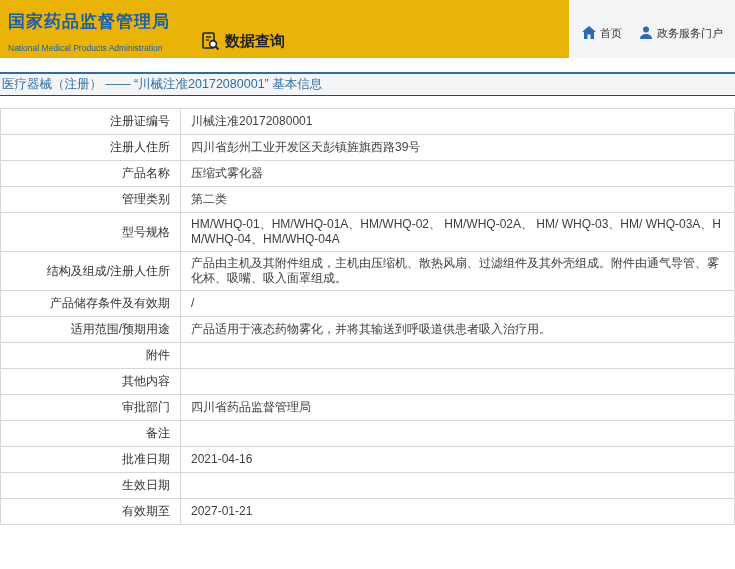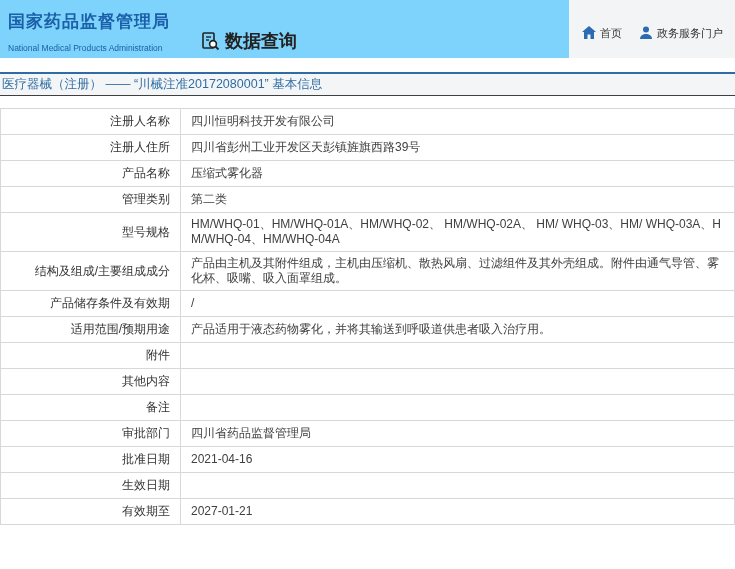--- a/index.html
+++ b/index.html
@@ -1,25 +1,25 @@
 <!DOCTYPE html>
 <html><head>
 <meta charset="utf-8">
 <style>
   * { margin:0; padding:0; box-sizing:border-box; }
   html,body { width:735px; height:569px; background:#ffffff; overflow:hidden;
     font-family:"Liberation Sans","DejaVu Sans",sans-serif; font-size:12px; color:#333; }
 
   
-  .site-header { display:flex; align-items:stretch; height:58px; background:#7dd3fc; }
+  .site-header { display:flex; align-items:stretch; height:58px; background:#eab308; }
   .brand { padding:10px 0 0 8px; width:200px; }
   .brand-cn { font-size:17px; font-weight:bold; color:#1b5fa8; letter-spacing:1px; }
   .brand-en { font-size:8.5px; color:#1b5fa8; margin-top:10px; }
   .module-title { display:flex; align-items:center; gap:5px; padding-top:24px;
-    font-size:18px; font-weight:bold; color:#222; flex:1; }
+    font-size:15px; font-weight:bold; color:#222; flex:1; }
   .dq-icon svg { display:block; }
   .quick-nav { display:flex; gap:16px; background:#f3f4f5; padding:8px 12px 0 12px; height:58px; }
   .nav-item { display:flex; flex-direction:row; align-items:center; gap:3px;
     text-decoration:none; color:#333; font-size:11px; cursor:pointer; }
   .nav-item .ico svg { display:block; }
 
   
   .breadcrumb-bar { margin-top:14px; background:#f4f5f6; border-top:2px solid #2e6da4;
     border-bottom:1px solid #404040; height:24px; line-height:21px; padding-left:2px;
     color:#2e6da4; font-size:12.5px; }
@@ -73,66 +73,66 @@
   </nav>
 </header>
 
 <div class="breadcrumb-bar">
   <span>医疗器械（注册） ——  “川械注准20172080001”  基本信息</span>
 </div>
 
 <table class="info-table">
   <tbody>
     <tr>
-      <th>注册人名称</th>
-      <td>四川恒明科技开发有限公司</td>
+      <th>注册证编号</th>
+      <td>川械注准20172080001</td>
     </tr>
     <tr>
       <th>注册人住所</th>
       <td>四川省彭州工业开发区天彭镇旌旗西路39号</td>
     </tr>
     <tr>
       <th>产品名称</th>
       <td>压缩式雾化器</td>
     </tr>
     <tr>
       <th>管理类别</th>
       <td>第二类</td>
     </tr>
     <tr>
       <th>型号规格</th>
       <td>HM/WHQ-01、HM/WHQ-01A、HM/WHQ-02、 HM/WHQ-02A、 HM/ WHQ-03、HM/ WHQ-03A、HM/WHQ-04、HM/WHQ-04A</td>
     </tr>
     <tr>
-      <th>结构及组成/主要组成成分</th>
+      <th>结构及组成/注册人住所</th>
       <td>产品由主机及其附件组成，主机由压缩机、散热风扇、过滤组件及其外壳组成。附件由通气导管、雾化杯、吸嘴、吸入面罩组成。</td>
     </tr>
     <tr>
       <th>产品储存条件及有效期</th>
       <td>/</td>
     </tr>
     <tr>
       <th>适用范围/预期用途</th>
       <td>产品适用于液态药物雾化，并将其输送到呼吸道供患者吸入治疗用。</td>
     </tr>
     <tr>
       <th>附件</th>
       <td></td>
     </tr>
     <tr>
       <th>其他内容</th>
       <td></td>
     </tr>
     <tr>
+      <th>审批部门</th>
+      <td>四川省药品监督管理局</td>
+    </tr>
+    <tr>
       <th>备注</th>
       <td></td>
-    </tr>
-    <tr>
-      <th>审批部门</th>
-      <td>四川省药品监督管理局</td>
     </tr>
     <tr>
       <th>批准日期</th>
       <td>2021-04-16</td>
     </tr>
     <tr>
       <th>生效日期</th>
       <td></td>
     </tr>
     <tr>

